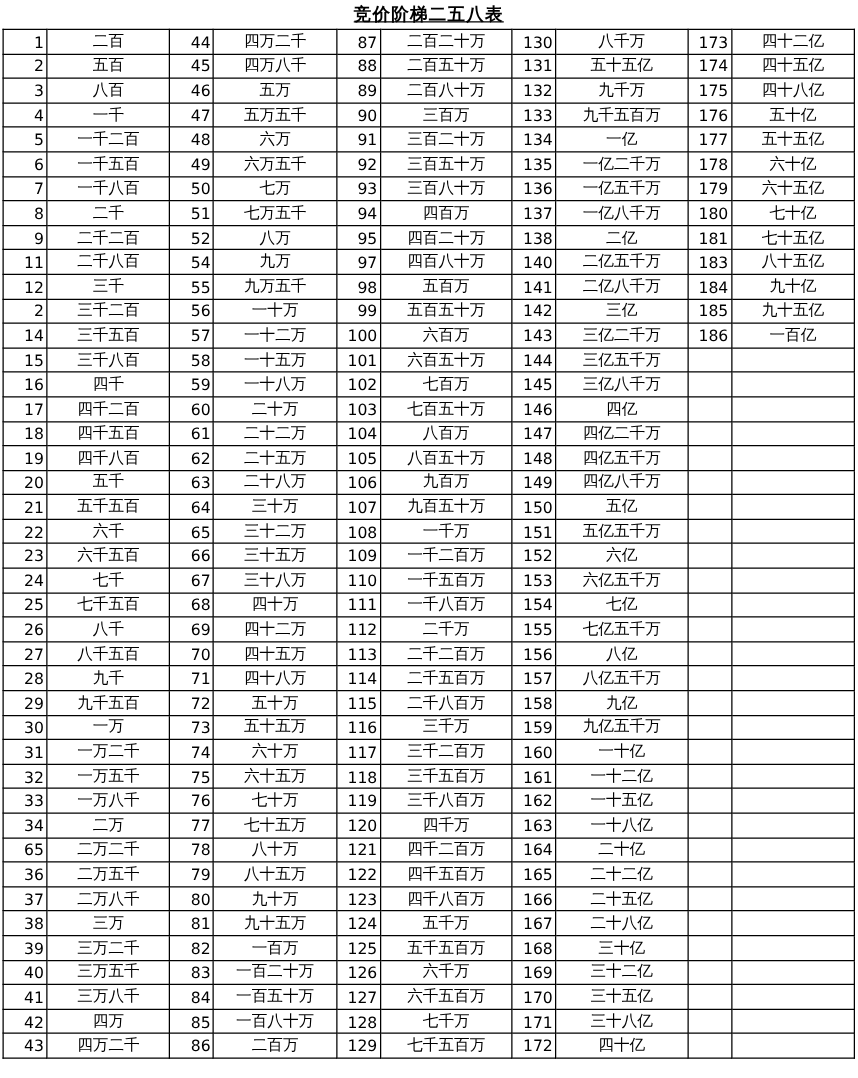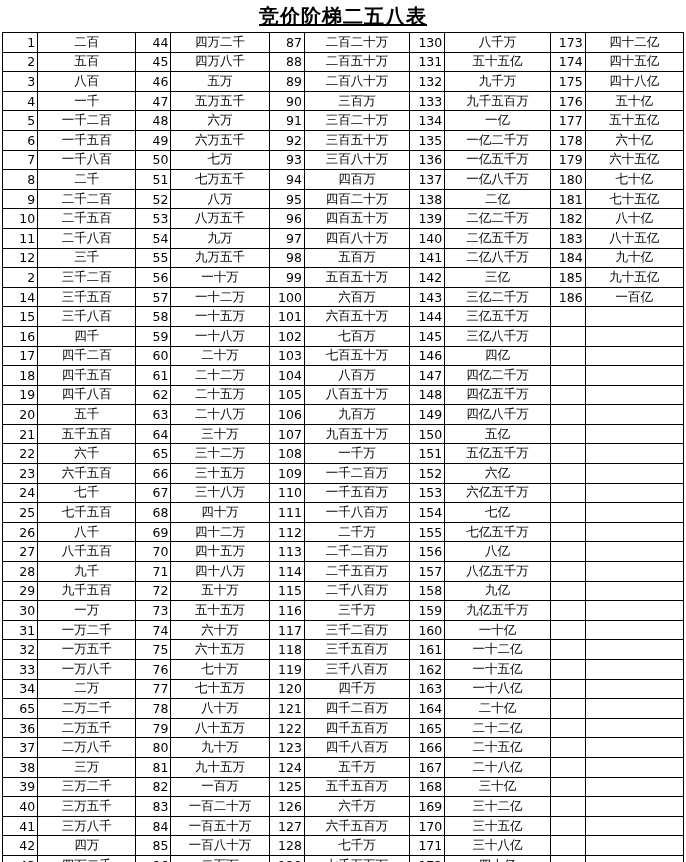--- a/index.html
+++ b/index.html
@@ -15,21 +15,21 @@
   }
   .page {
     width: 686px;
     height: 862px;
     box-sizing: border-box;
     padding: 2px 2px 0 2px;
     position: relative;
   }
   .doc-title {
     text-align: center;
-    font-size: 20px;
+    font-size: 14px;
     font-weight: bold;
     letter-spacing: 1px;
     padding: 1px 0 2px 0;
     text-decoration: underline;
     font-family: "DejaVu Serif", "Liberation Serif", serif;
   }
   table.price-table {
     border-collapse: collapse;
     width: 682px;
     table-layout: fixed;
@@ -176,32 +176,20 @@
           <td class="num">52</td>
           <td class="val">八万</td>
           <td class="num">95</td>
           <td class="val">四百二十万</td>
           <td class="num">138</td>
           <td class="val">二亿</td>
           <td class="num">181</td>
           <td class="val">七十五亿</td>
         </tr>
         <tr>
-          <td class="num">10</td>
-          <td class="val">二千五百</td>
-          <td class="num">53</td>
-          <td class="val">八万五千</td>
-          <td class="num">96</td>
-          <td class="val">四百五十万</td>
-          <td class="num">139</td>
-          <td class="val">二亿二千万</td>
-          <td class="num">182</td>
-          <td class="val">八十亿</td>
-        </tr>
-        <tr>
           <td class="num">11</td>
           <td class="val">二千八百</td>
           <td class="num">54</td>
           <td class="val">九万</td>
           <td class="num">97</td>
           <td class="val">四百八十万</td>
           <td class="num">140</td>
           <td class="val">二亿五千万</td>
           <td class="num">183</td>
           <td class="val">八十五亿</td>

